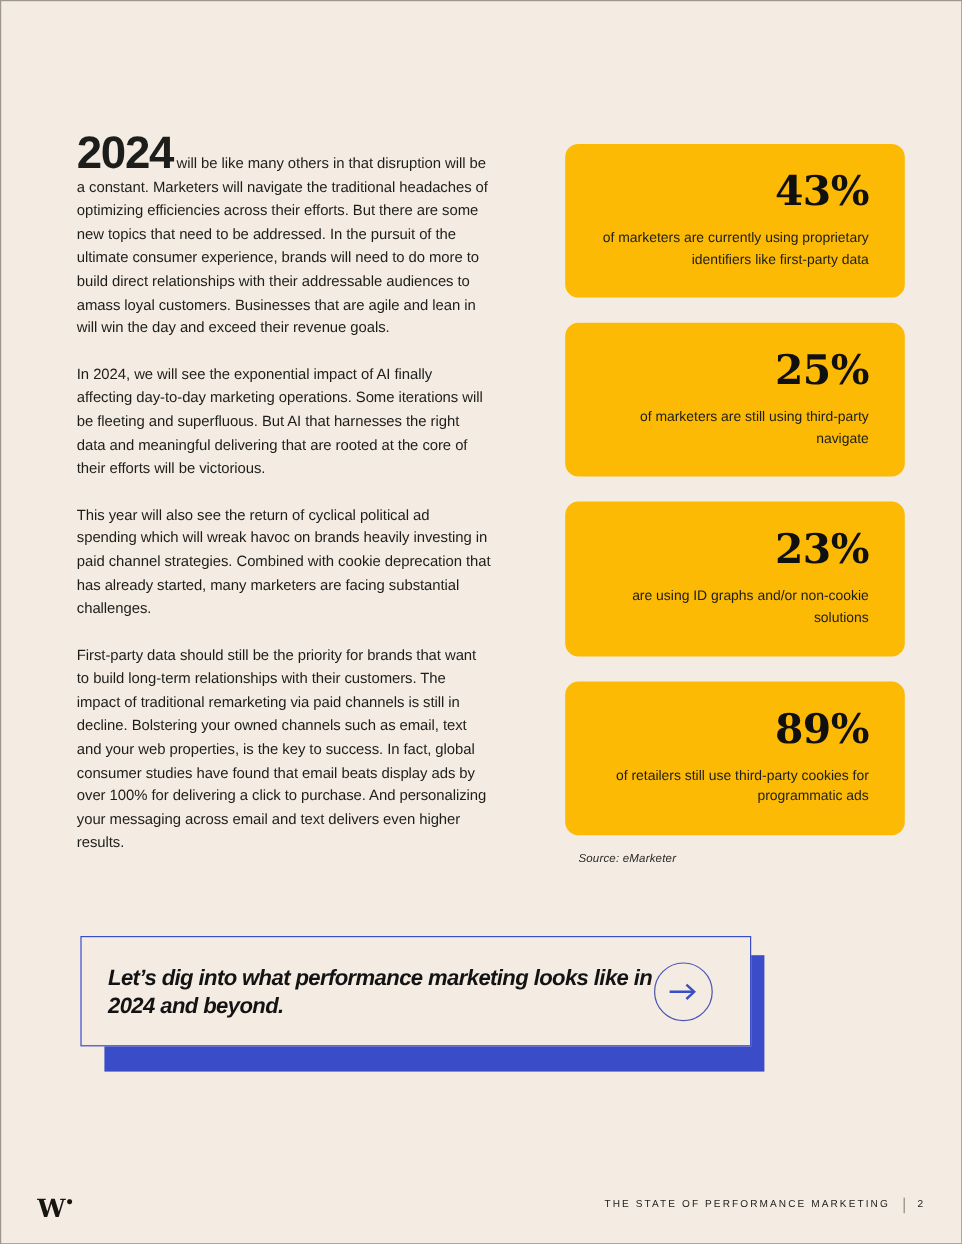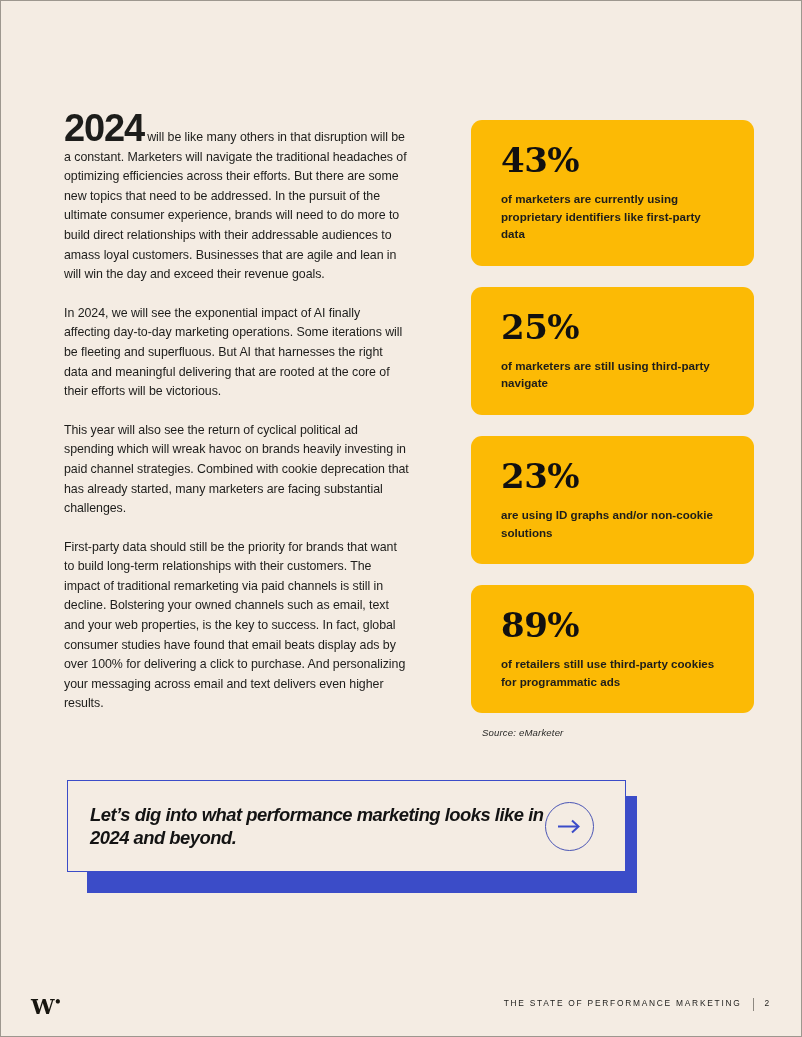--- a/index.html
+++ b/index.html
@@ -51,36 +51,36 @@
     left: 470px;
     top: 119px;
     width: 283px;
   }
   .stat-card {
     background: #fcba05;
     border-radius: 11px;
     box-sizing: border-box;
     padding: 22px 30px 23px 30px;
     margin-bottom: 21px;
+    text-align: right;
   }
   .stat-value {
     font-family: "DejaVu Serif", "Liberation Serif", serif;
     font-weight: 700;
     font-size: 34px;
     line-height: 36px;
     letter-spacing: -0.5px;
     color: #111010;
     margin: 0 0 12px 0;
   }
   .stat-desc {
     font-size: 11.6px;
     line-height: 17.6px;
     color: #1d1d1b;
     margin: 0;
-    font-weight: bold;
   }
   .stat-source {
     font-size: 9.6px;
     font-style: italic;
     color: #2a2a28;
     margin: -7px 0 0 11px;
     letter-spacing: 0.15px;
   }
 
   

